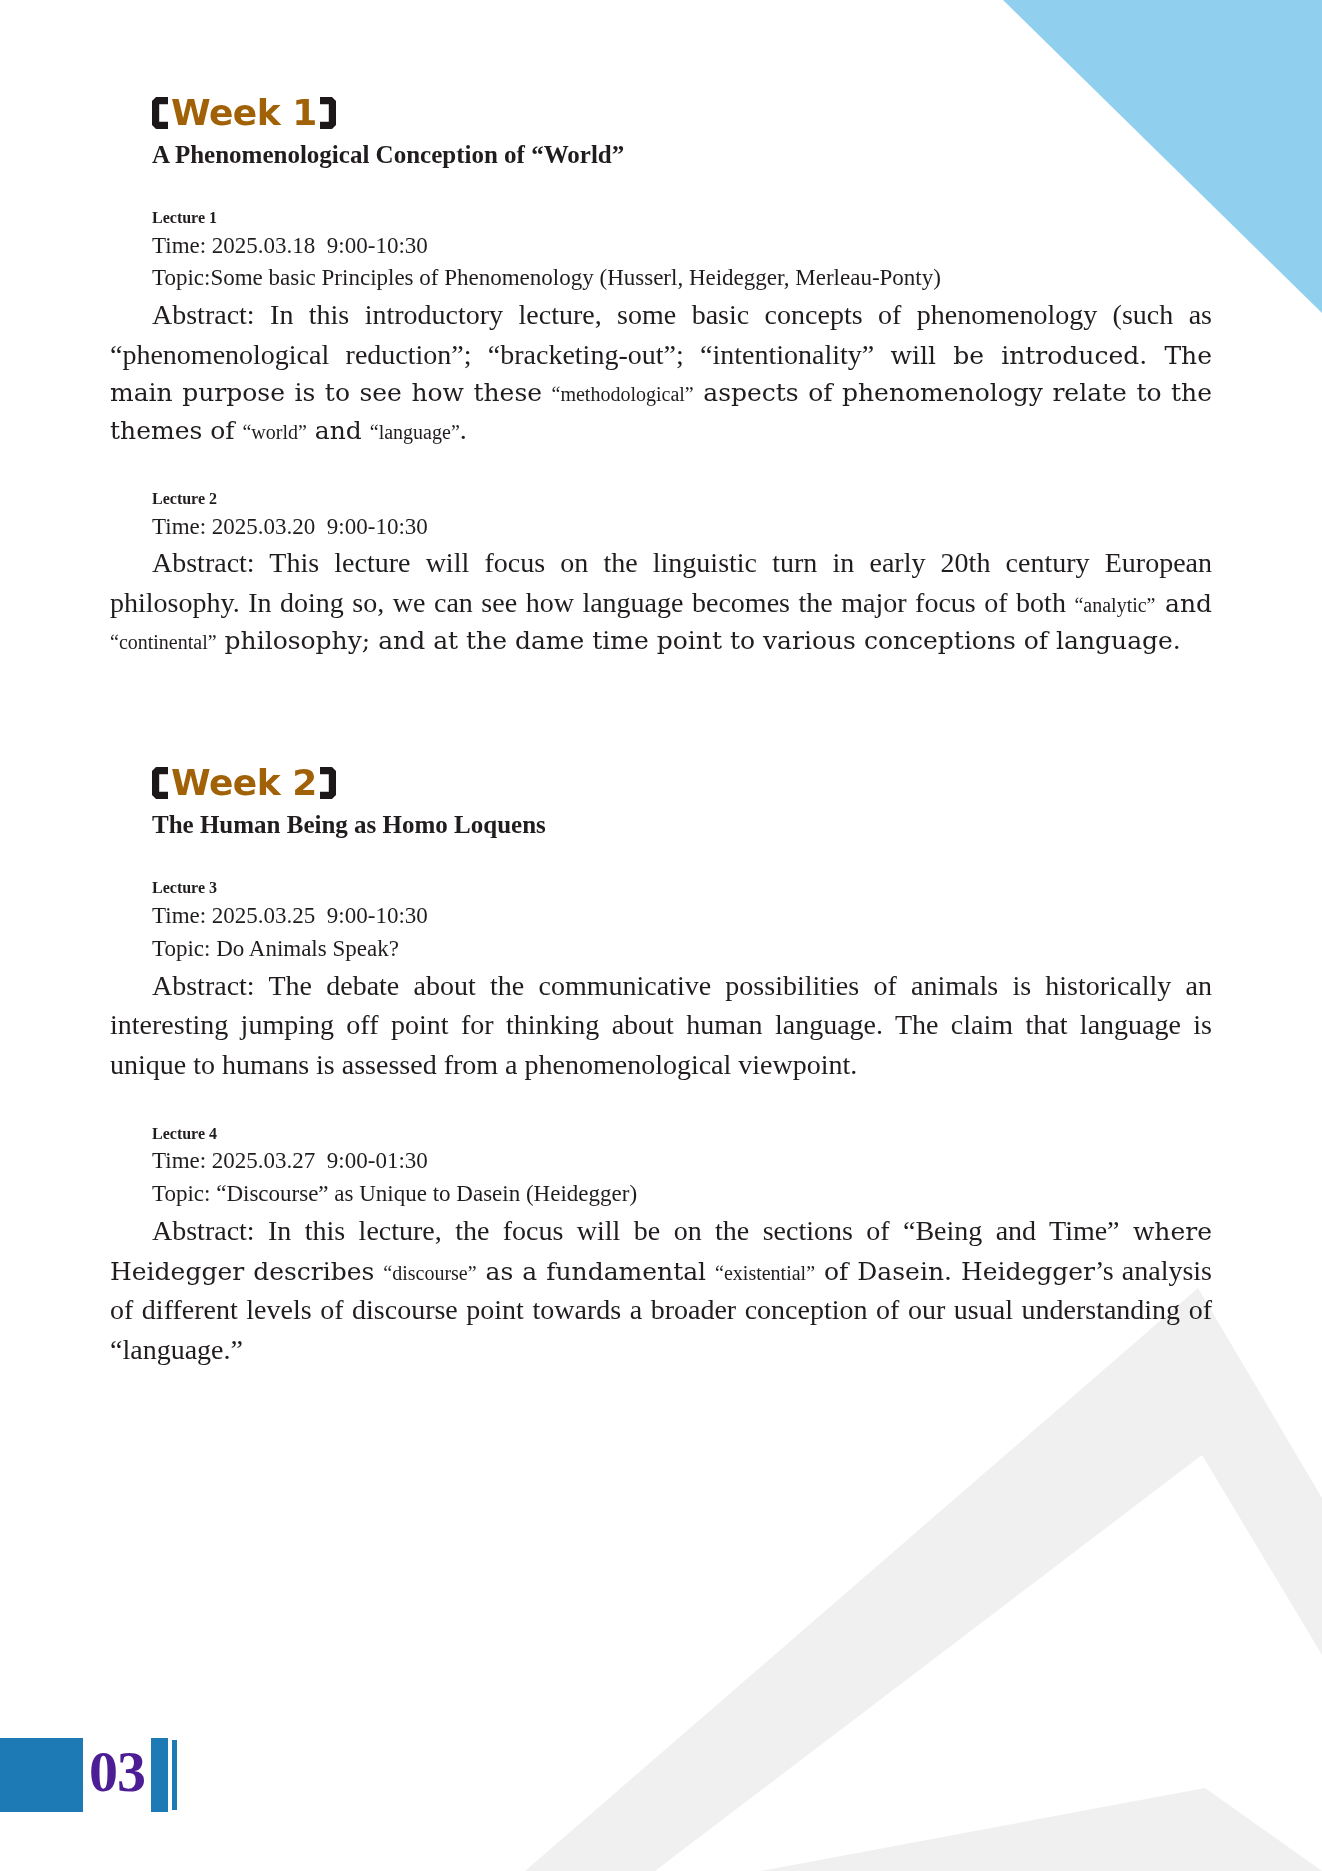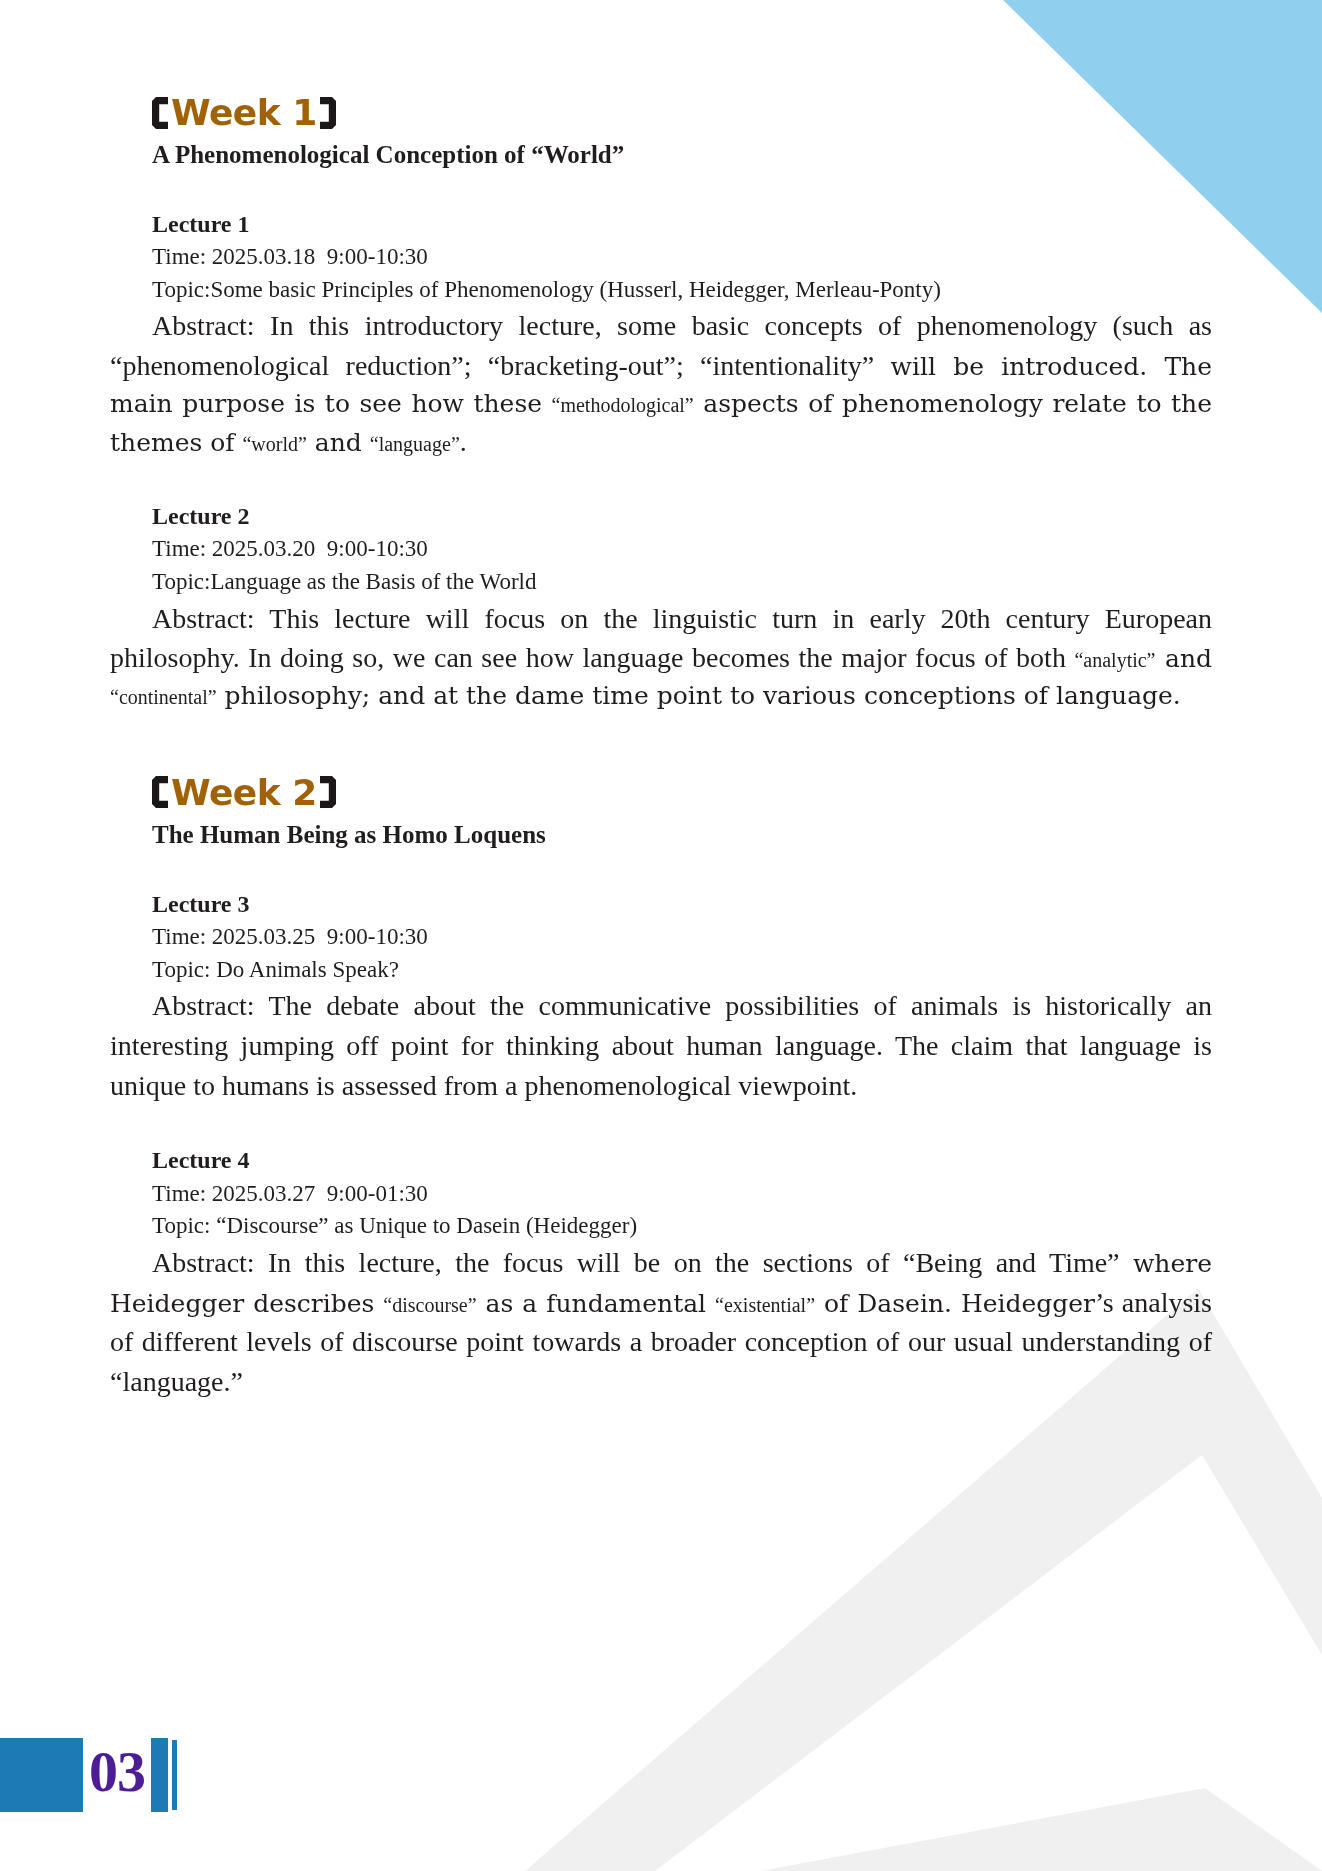--- a/index.html
+++ b/index.html
@@ -5,35 +5,35 @@
   html,body{margin:0;padding:0;}
   body{
     width:1322px;height:1871px;position:relative;overflow:hidden;
     background:#ffffff;color:#211d1e;
     font-family:"Liberation Serif",serif;
   }
   .bg{position:absolute;left:0;top:0;z-index:0;}
   .content{position:absolute;left:110px;top:92px;width:1102px;z-index:1;}
 
   .week-section{margin:0;}
-  .week-section.second{margin-top:58px;}
+  .week-section.second{margin-top:104px;}
 
   .week-heading{
     display:flex;align-items:center;gap:3px;margin:0 0 8px 0;padding-left:42px;
     font-family:"DejaVu Sans",sans-serif;font-weight:800;font-size:36px;
     letter-spacing:-0.5px;color:#a16207;
   }
   .bracket{flex:0 0 auto;}
   .week-subtitle{
     margin:0 0 38px 0;padding-left:42px;
     font-weight:bold;font-size:25px;
   }
   .lecture{margin:0 0 38px 0;}
   .line{margin:0;font-size:23px;line-height:1.42;text-indent:42px;}
-  .lecture-title{font-weight:bold;font-size:24px;}
+  .lecture-title{font-weight:bold;font-size:16px;}
   .lecture-time{white-space:pre-wrap;}
   .abstract{text-align:justify;}
   .seg-base{font-size:28px;}
   .seg-big{font-family:"DejaVu Serif",serif;font-size:25px;}
   .seg-small{font-size:20px;}
 
   .footer{position:absolute;left:0;top:1738px;width:260px;height:74px;z-index:2;}
   .footer-rect{position:absolute;left:0;top:0;width:83px;height:74px;background:#1e7ab4;}
   .footer-num{
     position:absolute;left:85px;top:-6px;width:64px;height:80px;
@@ -69,21 +69,20 @@
     <div class="lecture">
       <p class="line lecture-title">Lecture 1</p>
       <p class="line lecture-time">Time: 2025.03.18  9:00-10:30</p>
       <p class="line abstract">Topic:Some basic Principles of Phenomenology (Husserl, Heidegger, Merleau-Ponty)</p>
       <p class="line abstract"><span class="seg-base">Abstract: In this introductory lecture, some basic concepts of phenomenology (such as “phenomenological reduction”; “bracketing-out”; “intentionality” </span><span class="seg-big">will be introduced. The main purpose is to see how these </span><span class="seg-small">“methodological”</span><span class="seg-big"> aspects of phenomenology relate to the themes of </span><span class="seg-small">“world”</span><span class="seg-big"> and </span><span class="seg-small">“language”</span><span class="seg-base">.</span></p>
     </div>
 
     <div class="lecture">
       <p class="line lecture-title">Lecture 2</p>
       <p class="line lecture-time">Time: 2025.03.20  9:00-10:30</p>
-      <p class="line abstract">Topic:Language as the Basis of the World</p>
       <p class="line abstract"><span class="seg-base">Abstract: This lecture will focus on the linguistic turn in early 20th century European philosophy. In doing so, we can see how language becomes the major focus of both </span><span class="seg-small">“analytic”</span><span class="seg-big"> and </span><span class="seg-small">“continental”</span><span class="seg-big"> philosophy; and at the dame time point to various conceptions of language.</span></p>
     </div>
   </section>
 
   <section class="week-section second">
     <h1 class="week-heading">
       <svg class="bracket" width="16" height="38" viewBox="0 0 20 40">
         <polygon points="20,0 5,0 0,5 0,35 5,40 20,40 20,31 9,31 9,9 20,9" fill="#1c1719"></polygon>
       </svg>
       <span>Week 2</span>

